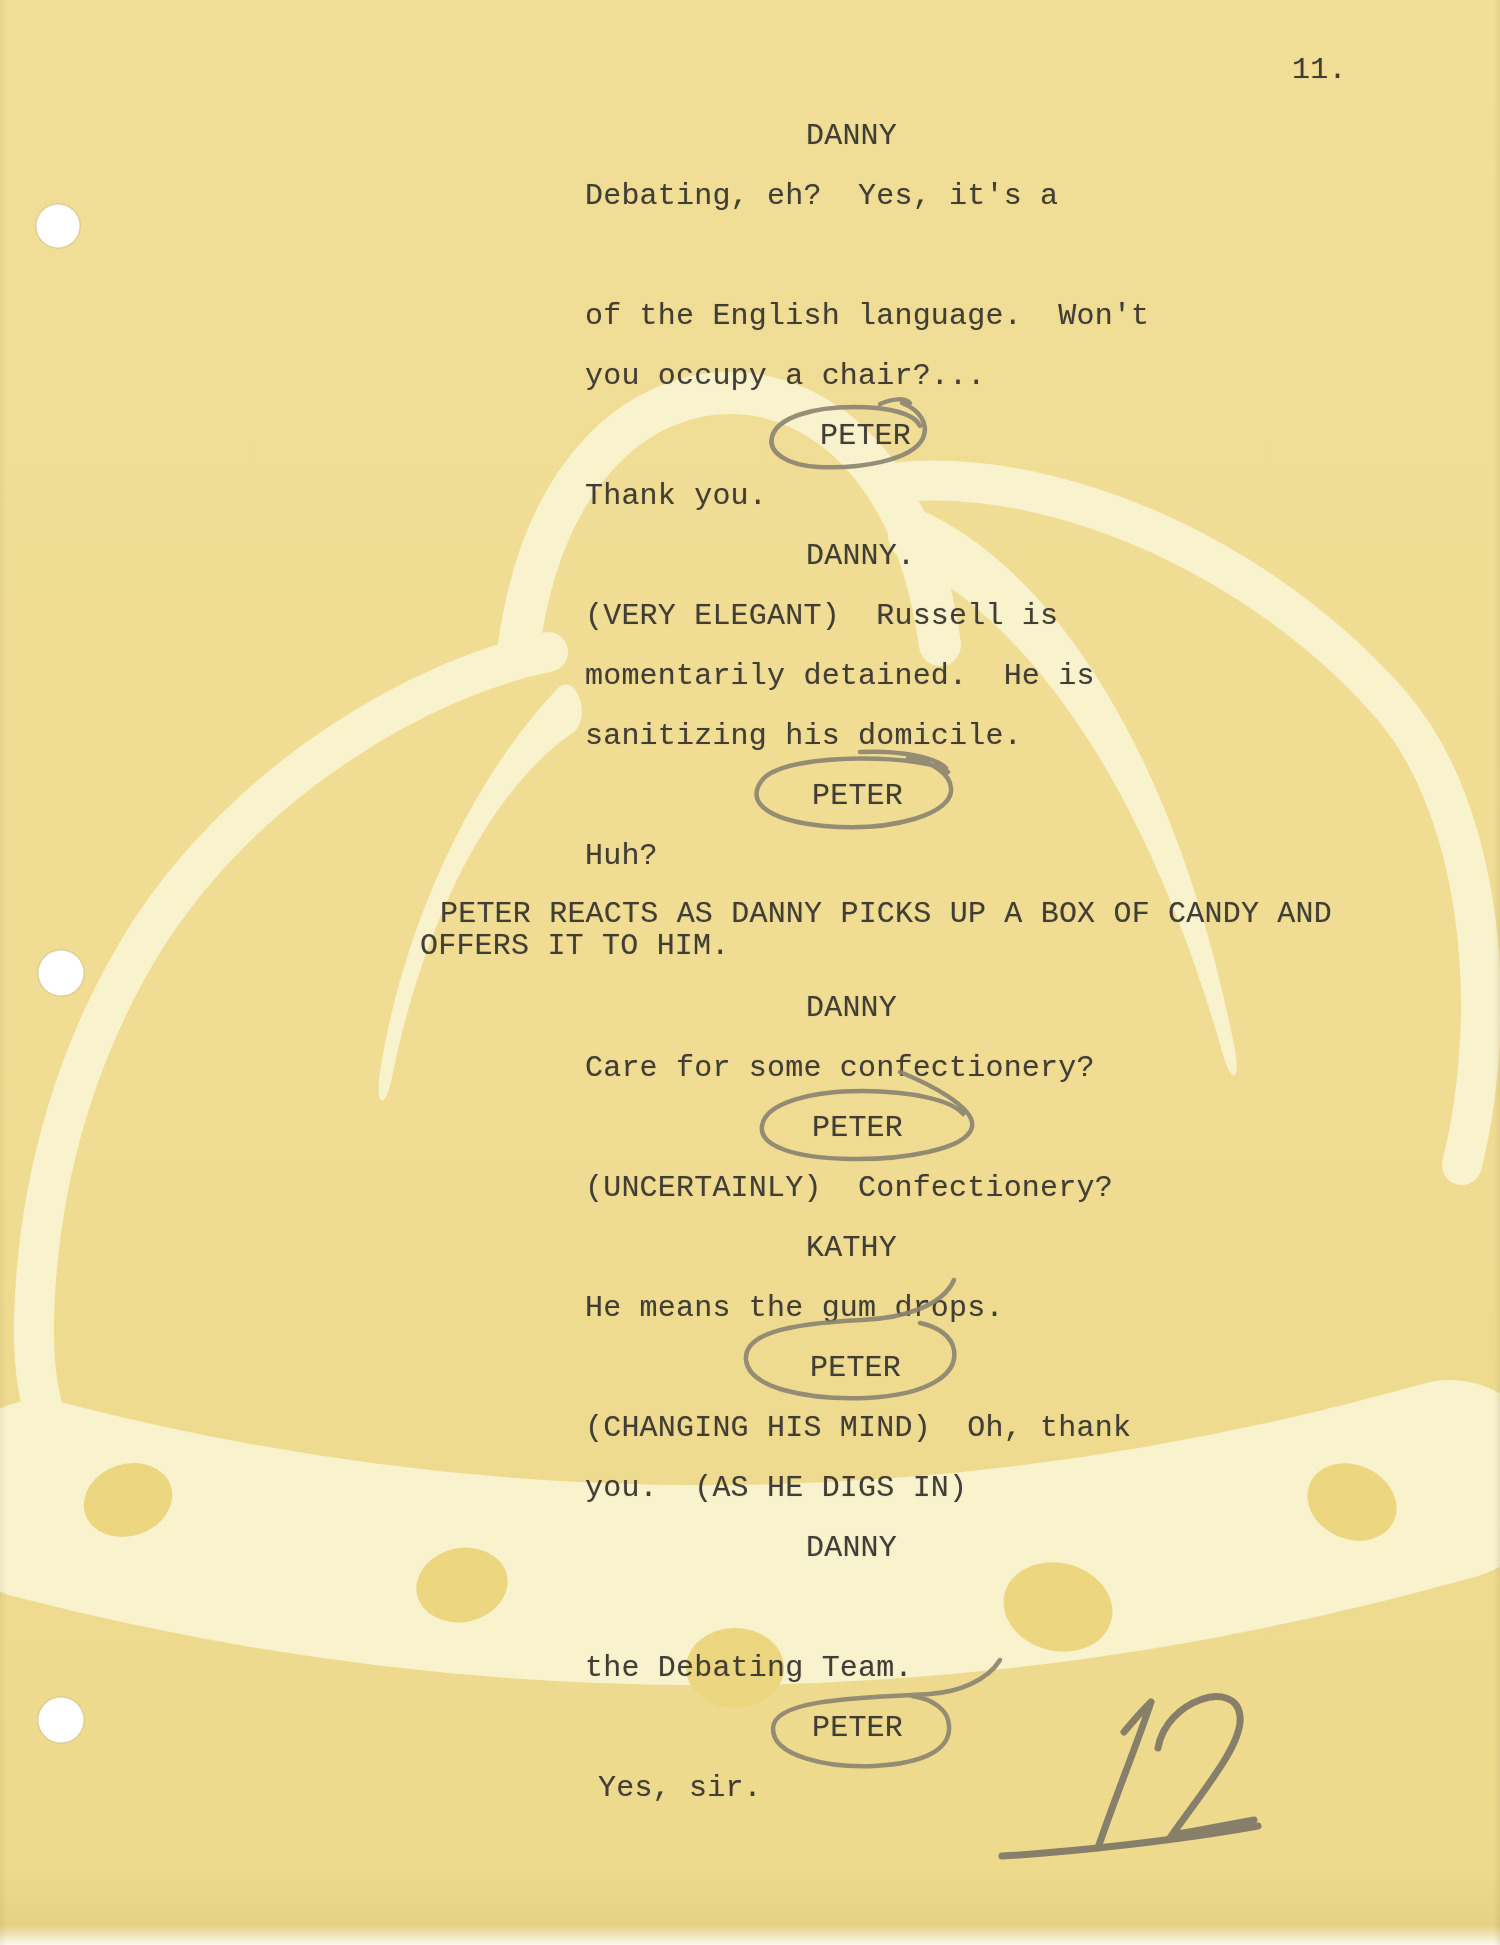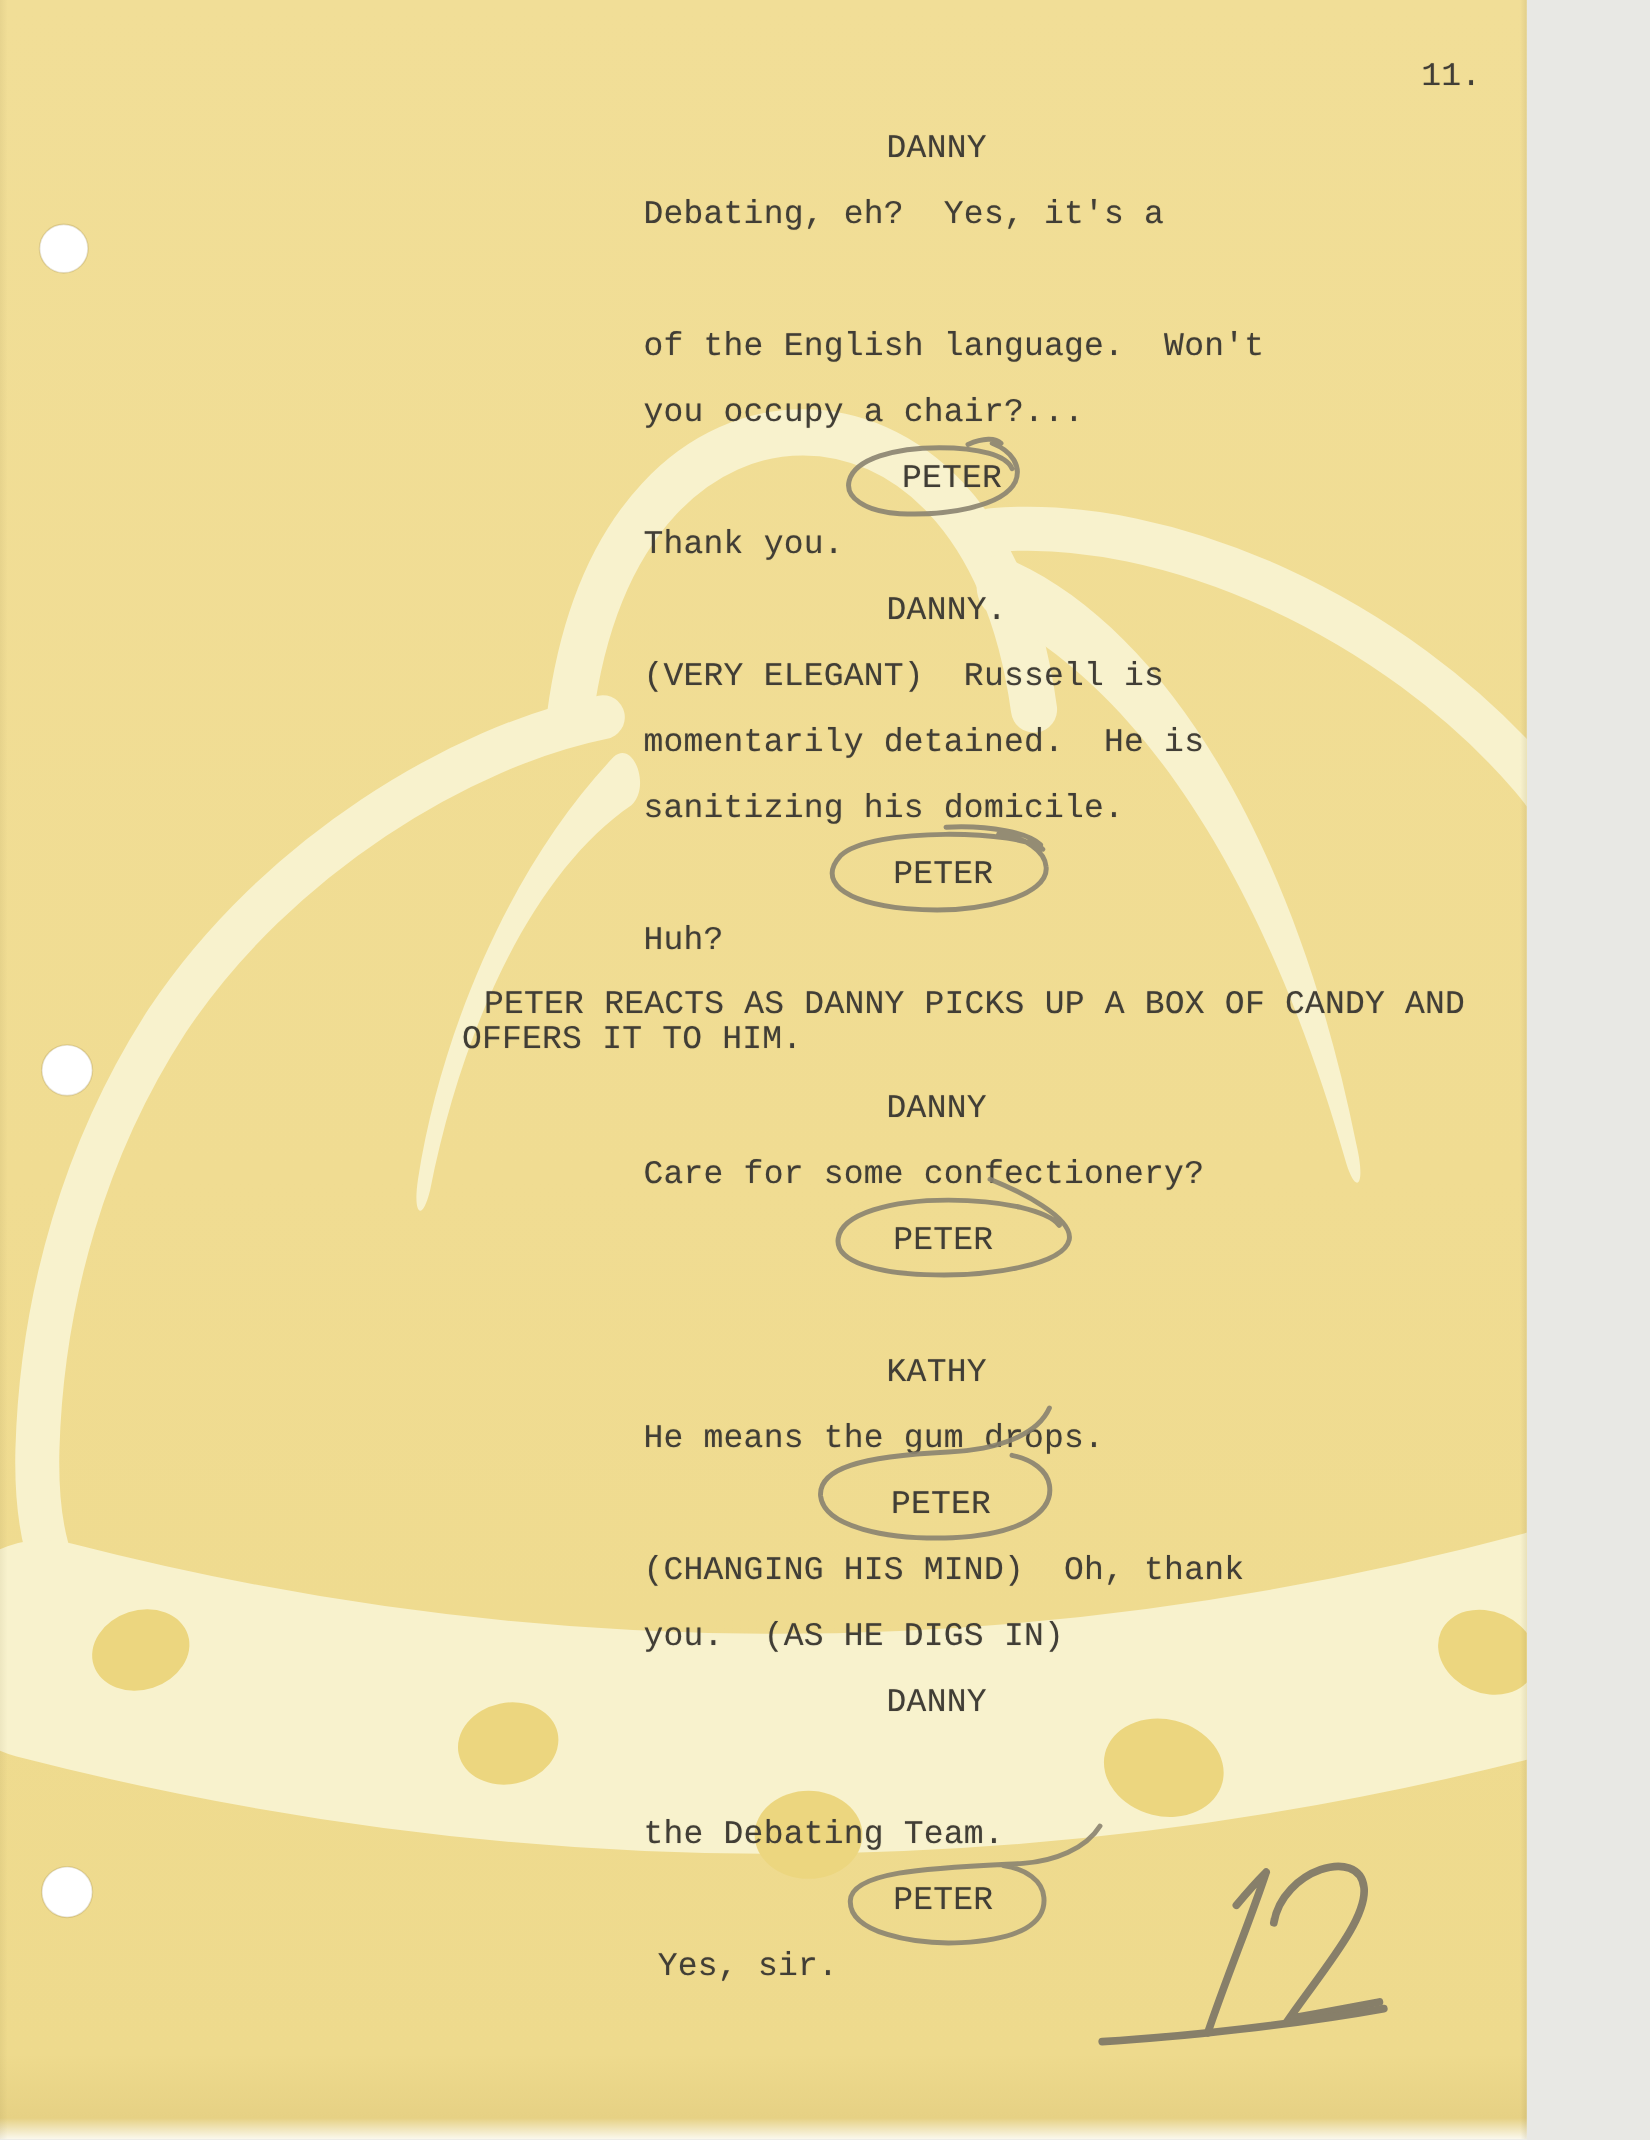--- a/index.html
+++ b/index.html
@@ -1,18 +1,18 @@
 <!DOCTYPE html>
 <html><head>
 <meta charset="utf-8">
 <style>
   html,body{margin:0;padding:0;background:#e8e8e4;}
   .page{
     position:relative;
-    width:1388px;height:1945px;
+    width:1500px;height:1945px;
     background:linear-gradient(180deg,#f1de97 0%,#f0dc92 55%,#eeda8d 96%,#e6d184 99%,#fbf9ef 100%);
     overflow:hidden;
     font-family:"Liberation Mono","DejaVu Sans Mono",monospace;
   }
   .wm{position:absolute;left:0;top:0;width:1500px;height:1945px;}
   .txt{
     position:absolute;
     white-space:pre;
     font-size:30px;
     line-height:32px;
@@ -66,20 +66,21 @@
   <div class="txt" style="left:585px;top:600px">(VERY ELEGANT)  Russell is</div>
   <div class="txt" style="left:585px;top:660px">momentarily detained.  He is</div>
   <div class="txt" style="left:585px;top:720px">sanitizing his domicile.</div>
   <div class="txt" style="left:812px;top:780px">PETER</div>
   <div class="txt" style="left:585px;top:840px">Huh?</div>
   <div class="txt" style="left:440px;top:898px">PETER REACTS AS DANNY PICKS UP A BOX OF CANDY AND</div>
   <div class="txt" style="left:420px;top:930px">OFFERS IT TO HIM.</div>
   <div class="txt" style="left:806px;top:992px">DANNY</div>
   <div class="txt" style="left:585px;top:1052px">Care for some confectionery?</div>
   <div class="txt" style="left:812px;top:1112px">PETER</div>
+  <div class="txt" style="left:585px;top:1172px">(UNCERTAINLY)  Confectionery?</div>
   <div class="txt" style="left:806px;top:1232px">KATHY</div>
   <div class="txt" style="left:585px;top:1292px">He means the gum drops.</div>
   <div class="txt" style="left:810px;top:1352px">PETER</div>
   <div class="txt" style="left:585px;top:1472px">you.  (AS HE DIGS IN)</div>
   <div class="txt" style="left:585px;top:1412px">(CHANGING HIS MIND)  Oh, thank</div>
   <div class="txt" style="left:806px;top:1532px">DANNY</div>
   <div class="txt" style="left:585px;top:1652px">the Debating Team.</div>
   <div class="txt" style="left:812px;top:1712px">PETER</div>
   <div class="txt" style="left:598px;top:1772px">Yes, sir.</div>
 

